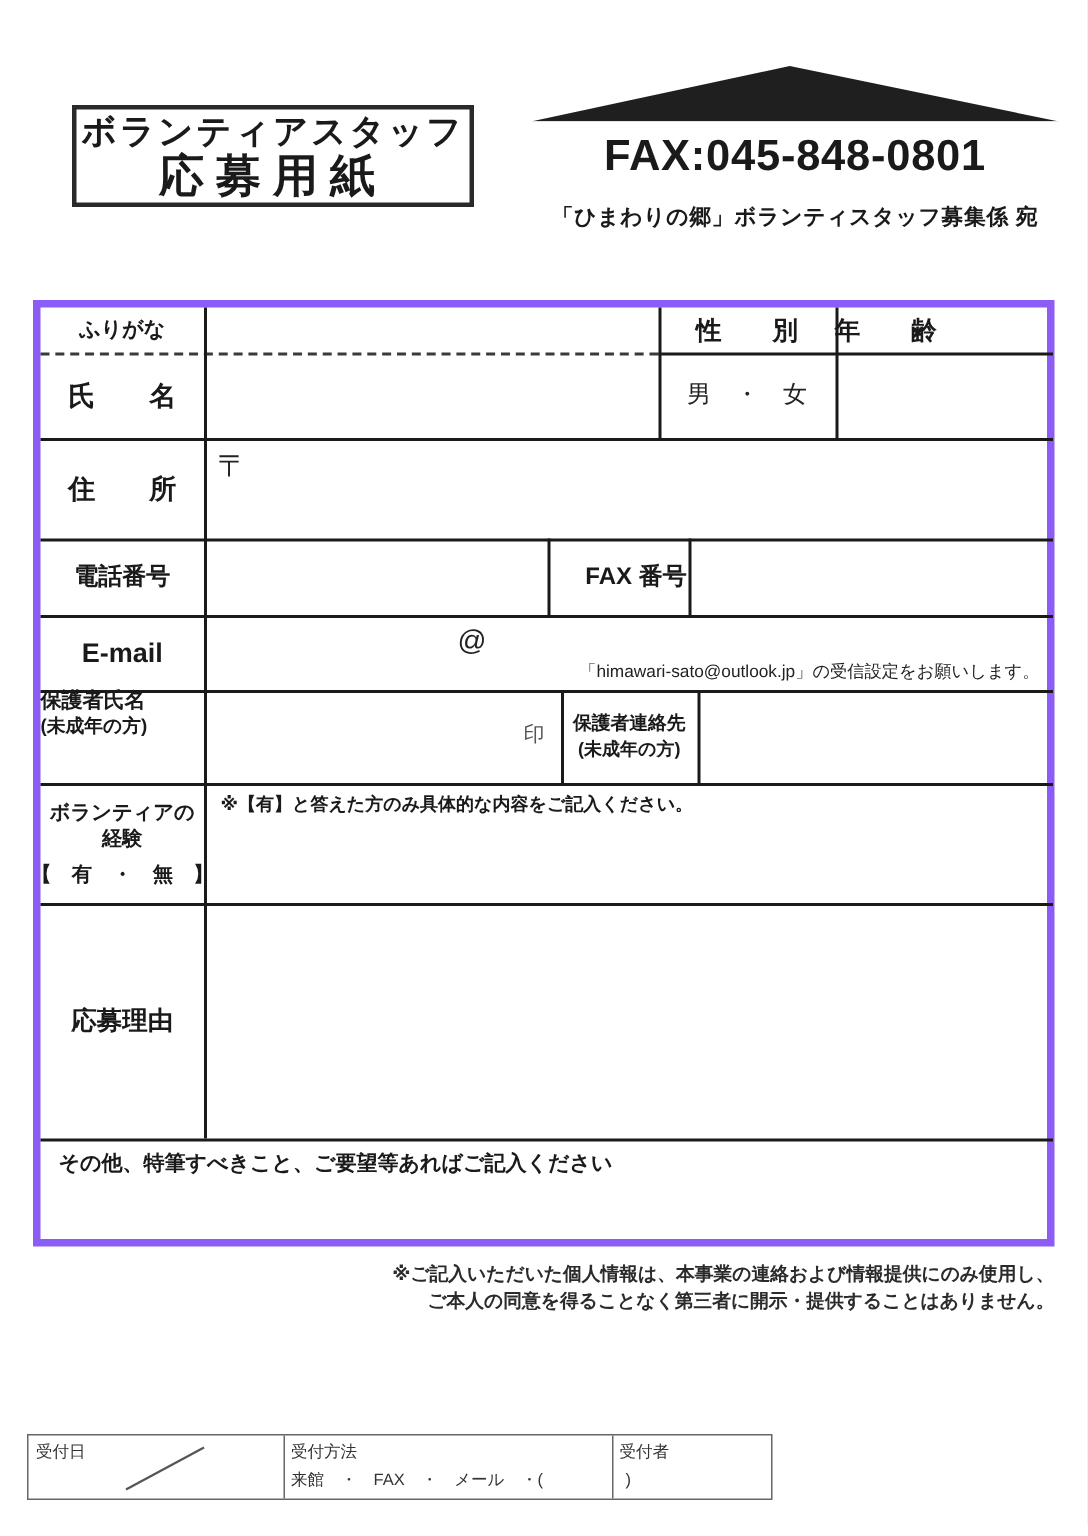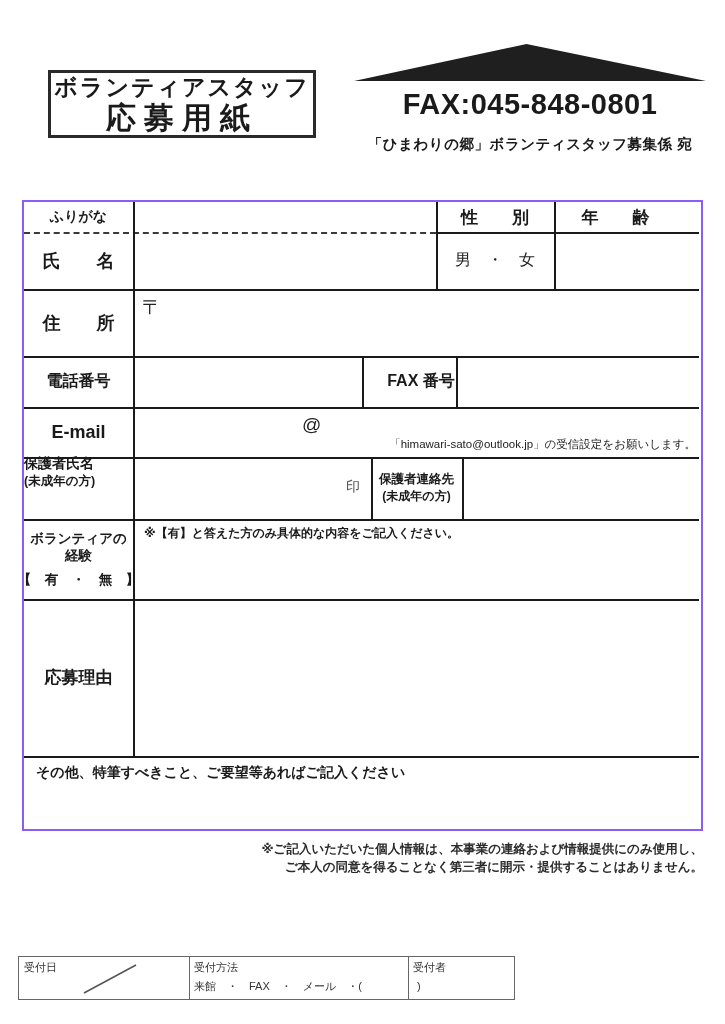--- a/index.html
+++ b/index.html
@@ -22,21 +22,21 @@
   .title-line1{font-size:23px;font-weight:bold;letter-spacing:2px;line-height:1.15;}
   .title-line2{font-size:30px;font-weight:bold;letter-spacing:8px;line-height:1.1;}
   .fax-block{position:absolute;left:352px;top:44px;width:356px;text-align:center;}
   .roof{width:352px;height:37px;background:#1f1f1f;
     clip-path:polygon(49% 0%,100% 100%,0% 100%);margin:0 auto;}
   .fax-number{font-size:29px;font-weight:bold;letter-spacing:0.5px;line-height:1.15;margin-top:7px;}
   .fax-recipient{font-size:14.5px;font-weight:bold;letter-spacing:0.5px;margin-top:14px;}
   
   .main-table{
     position:absolute;left:22px;top:200px;width:681px;height:631px;
-    border:2px solid #8b5cf6;box-sizing:border-box;text-decoration:underline;
+    border:5px solid #8b5cf6;box-sizing:border-box;text-decoration:underline;
   }
   .hline{position:absolute;height:0;border-top:2px solid #1a1a1a;}
   .hline-dash{position:absolute;height:0;border-top:2px dashed #3a3a3a;}
   .vline{position:absolute;width:0;border-left:2px solid #1a1a1a;}
   .cell-label{font-weight:bold;display:flex;align-items:center;justify-content:center;text-align:center;box-sizing:border-box;}
   .small-note{font-size:11.5px;color:#222;}
   
   .privacy{position:absolute;right:22px;top:840px;text-align:right;
     font-size:12.5px;font-weight:bold;color:#2b2b2b;line-height:1.45;}
   
@@ -79,21 +79,21 @@
     <div class="vline" style="left:412px;top:0;height:87px;"></div>
     <div class="vline" style="left:530px;top:0;height:87px;"></div>
     <div class="vline" style="left:338px;top:154px;height:51px;"></div>
     <div class="vline" style="left:432px;top:154px;height:51px;"></div>
     <div class="vline" style="left:347px;top:255px;height:62px;"></div>
     <div class="vline" style="left:438px;top:255px;height:62px;"></div>
 
     <div class="abs cell-label" style="left:0;top:0;width:109px;height:30px;font-size:14px;">ふりがな</div>
     <div class="abs" style="left:109px;top:0;width:303px;height:30px;"></div>
     <div class="abs cell-label" style="left:412px;top:0;width:118px;height:30px;font-size:17px;">性　　別</div>
-    <div class="abs cell-label" style="left:530px;top:0;width:123px;height:30px;font-size:17px;">年　　齢</div>
+    <div class="abs cell-label" style="left:502px;top:0;width:123px;height:30px;font-size:17px;">年　　齢</div>
 
     <div class="abs cell-label" style="left:0;top:30px;width:109px;height:57px;font-size:18px;">氏　　名</div>
     <div class="abs" style="left:109px;top:30px;width:303px;height:57px;"></div>
     <div class="abs" style="left:412px;top:30px;width:118px;height:57px;display:flex;align-items:center;justify-content:center;font-size:16px;color:#222;">男　・　女</div>
     <div class="abs" style="left:530px;top:30px;width:145px;height:57px;"></div>
 
     <div class="abs cell-label" style="left:0;top:87px;width:109px;height:67px;font-size:18px;">住　　所</div>
     <div class="abs" style="left:118px;top:92px;font-size:20px;color:#222;">〒</div>
     <div class="abs" style="left:109px;top:87px;width:566px;height:67px;"></div>
 

